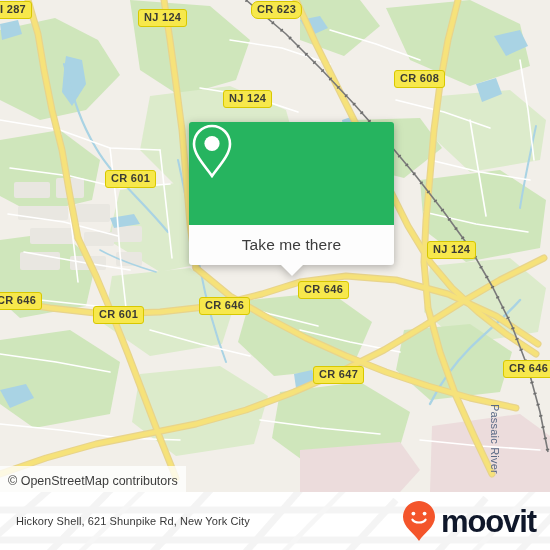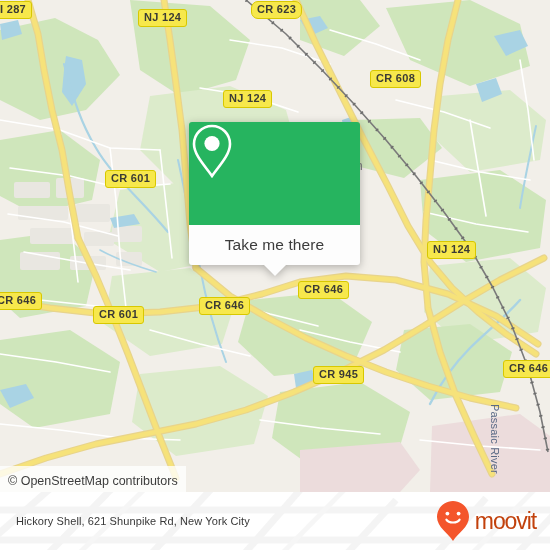--- a/index.html
+++ b/index.html
@@ -54,21 +54,21 @@
     color:#3d3d3d;
     font-size:12.5px;
     line-height:22px;
     height:22px;
     padding:4px 8px 0 8px;
     white-space:nowrap;
   }
 
   
   .card{
-    position:absolute;left:189px;top:122px;width:171px;
+    position:absolute;left:189px;top:122px;width:205px;
     filter:drop-shadow(0 2px 4px rgba(0,0,0,.28));
   }
   .card-top{
     height:103px;
     background:#26b45f;
     border-radius:3px 3px 0 0;
     display:flex;align-items:center;justify-content:center;
   }
   .card-bottom{
     height:40px;
@@ -97,21 +97,21 @@
   .bb-address{
     position:absolute;left:16px;top:0;height:58px;
     display:flex;align-items:center;
     color:#383838;font-size:11px;letter-spacing:.1px;white-space:nowrap;
   }
   .bb-logo{
     position:absolute;right:14px;top:0;height:58px;
     display:flex;align-items:center;gap:5px;
   }
   .bb-logo-word{
-    color:#c2410c;font-size:23px;font-weight:normal;letter-spacing:-1.1px;
+    color:#0f172a;font-size:31px;font-weight:bold;letter-spacing:-1.1px;
     line-height:31px;
   }
 </style>
 </head>
 <body>
 
 <div id="app">
 
   <div class="map">
     <svg width="550" height="492" viewBox="0 0 550 492">
@@ -237,29 +237,29 @@
         <path d="M430 262 L452 288 L478 312 L506 334 L536 354"></path>
       </g>
 
       <path class="rail" d="M246 0 L286 34 L322 70 L354 104 L386 140 L416 176 L444 212 L470 248 L492 286 L512 326 L528 368 L540 412 L548 452"></path>
       <path class="railx" d="M246 0 L286 34 L322 70 L354 104 L386 140 L416 176 L444 212 L470 248 L492 286 L512 326 L528 368 L540 412 L548 452"></path>
     </svg>
 
     <div class="shield" style="left:-6px;top:1px;">I 287</div>
     <div class="shield" style="left:138px;top:9px;">NJ 124</div>
     <div class="shield" style="left:251px;top:1px;border-radius:7px;">CR 623</div>
-    <div class="shield" style="left:370px;top:70px;">CR 608</div>
+    <div class="shield" style="left:394px;top:70px;">CR 608</div>
     <div class="shield" style="left:223px;top:90px;">NJ 124</div>
     <div class="shield" style="left:105px;top:170px;">CR 601</div>
     <div class="shield" style="left:427px;top:241px;">NJ 124</div>
     <div class="shield" style="left:298px;top:281px;">CR 646</div>
     <div class="shield" style="left:199px;top:297px;">CR 646</div>
     <div class="shield" style="left:-9px;top:292px;">CR 646</div>
     <div class="shield" style="left:93px;top:306px;">CR 601</div>
-    <div class="shield" style="left:313px;top:366px;">CR 945</div>
+    <div class="shield" style="left:313px;top:366px;">CR 647</div>
     <div class="shield" style="left:503px;top:360px;">CR 646</div>
 
     <div class="town-label" style="left:348px;top:158px;">on</div>
     <div class="river-label" style="left:489px;top:404px;">Passaic River</div>
 
     <div class="card">
       <div class="card-top">
         <svg width="46" height="58" viewBox="0 0 46 58">
           <path d="M23 4 C13 4 5 12 5 22 C5 33 16 44 23 54 C30 44 41 33 41 22 C41 12 33 4 23 4 Z" fill="none" stroke="#ffffff" stroke-width="2.6"></path>
           <circle cx="23" cy="21.5" r="7.6" fill="#ffffff"></circle>

